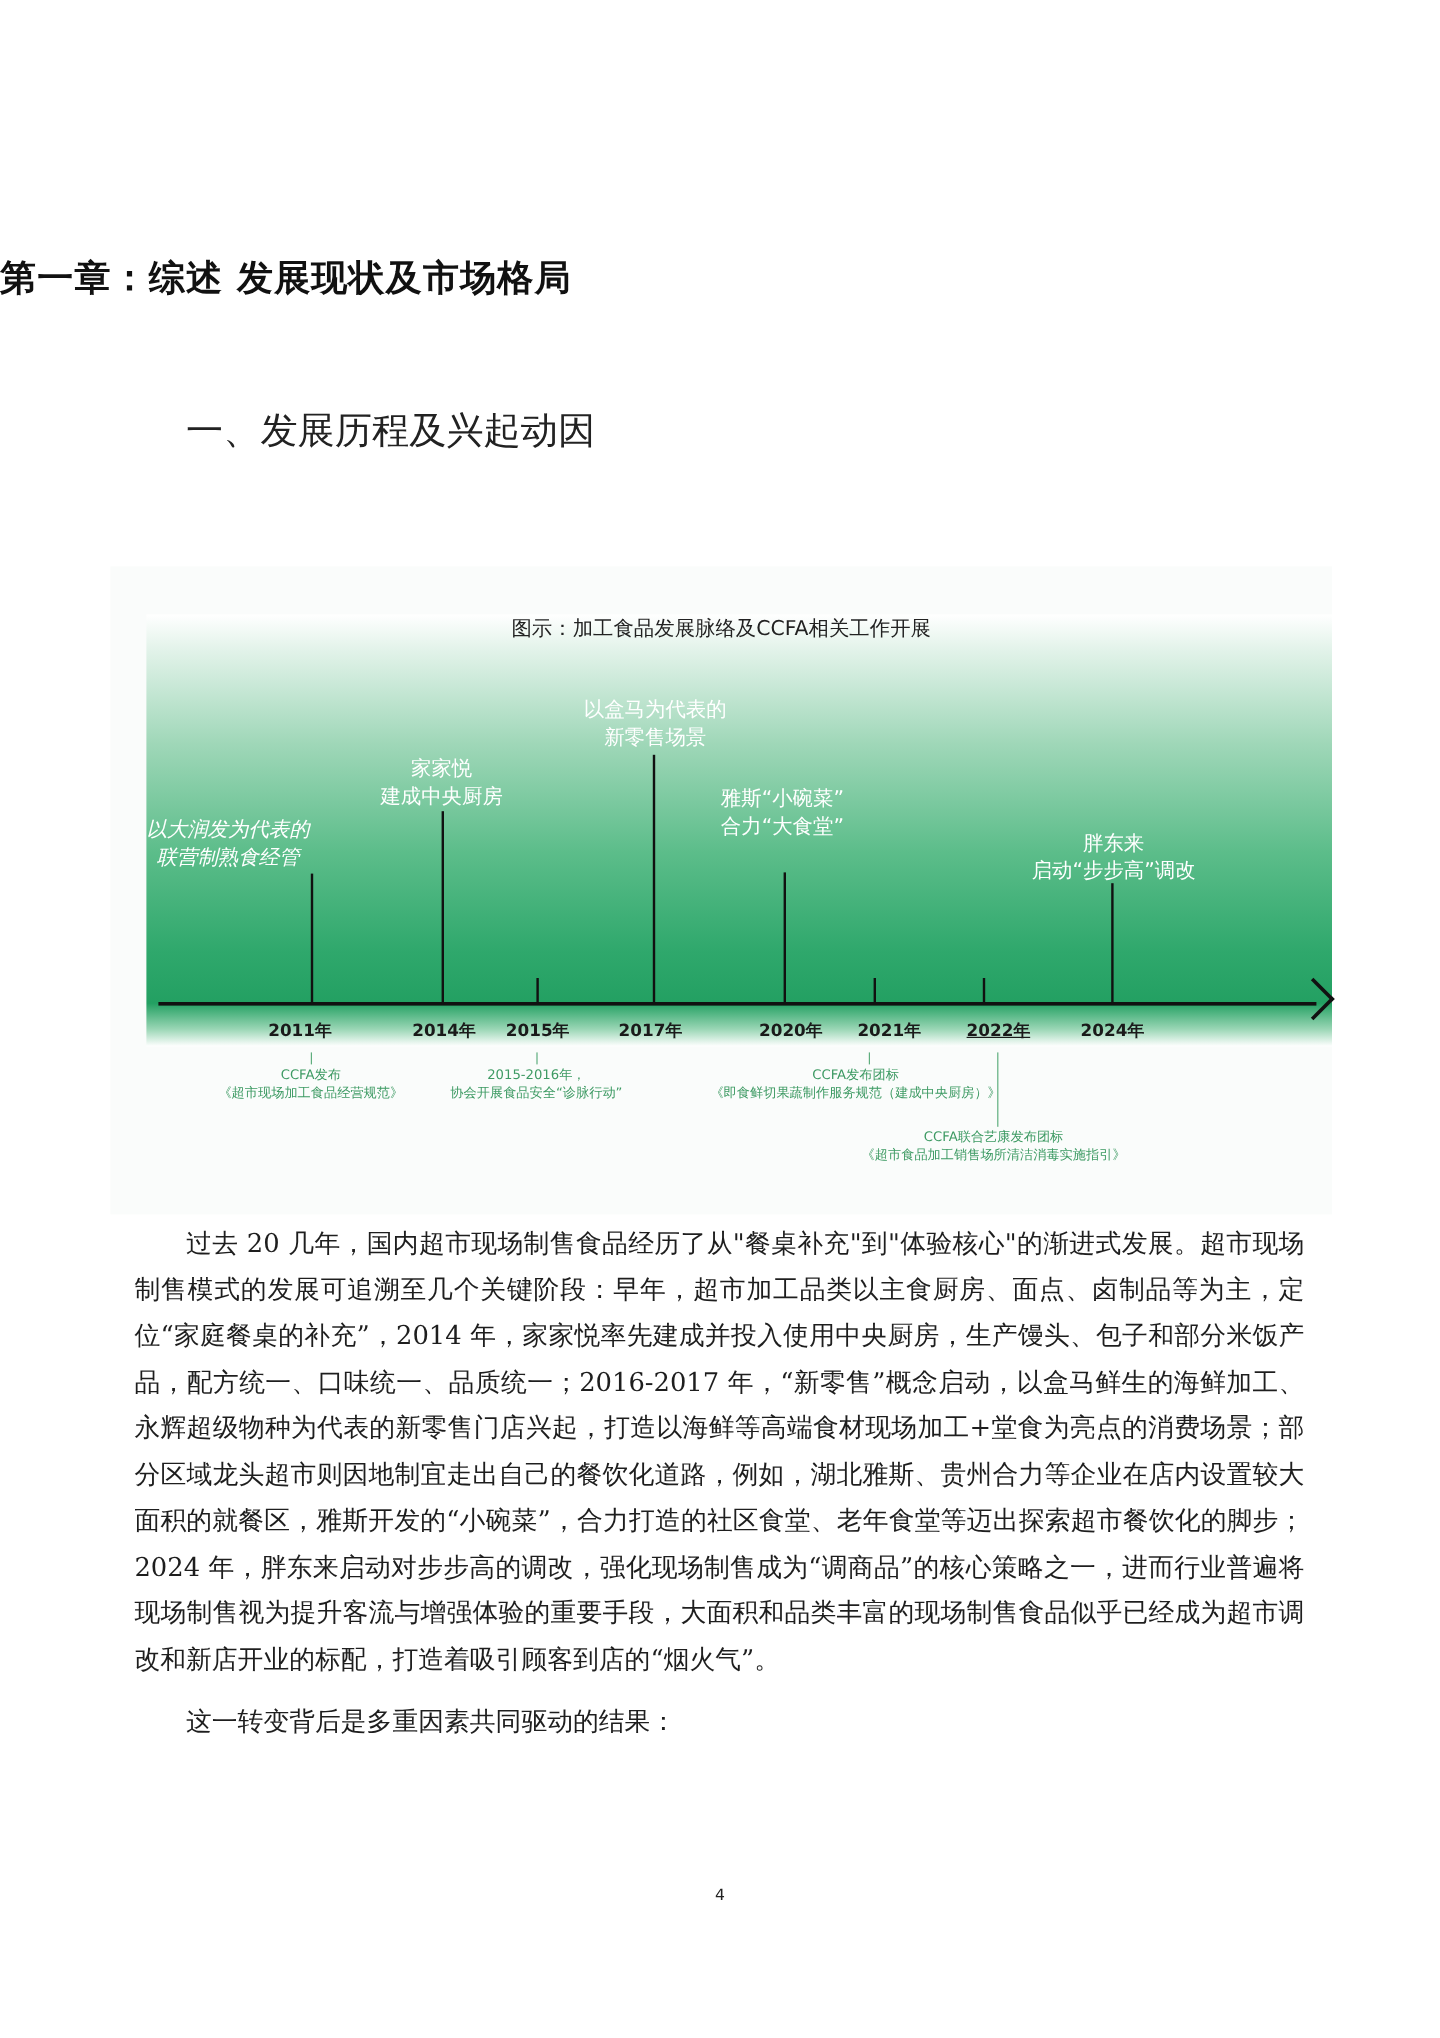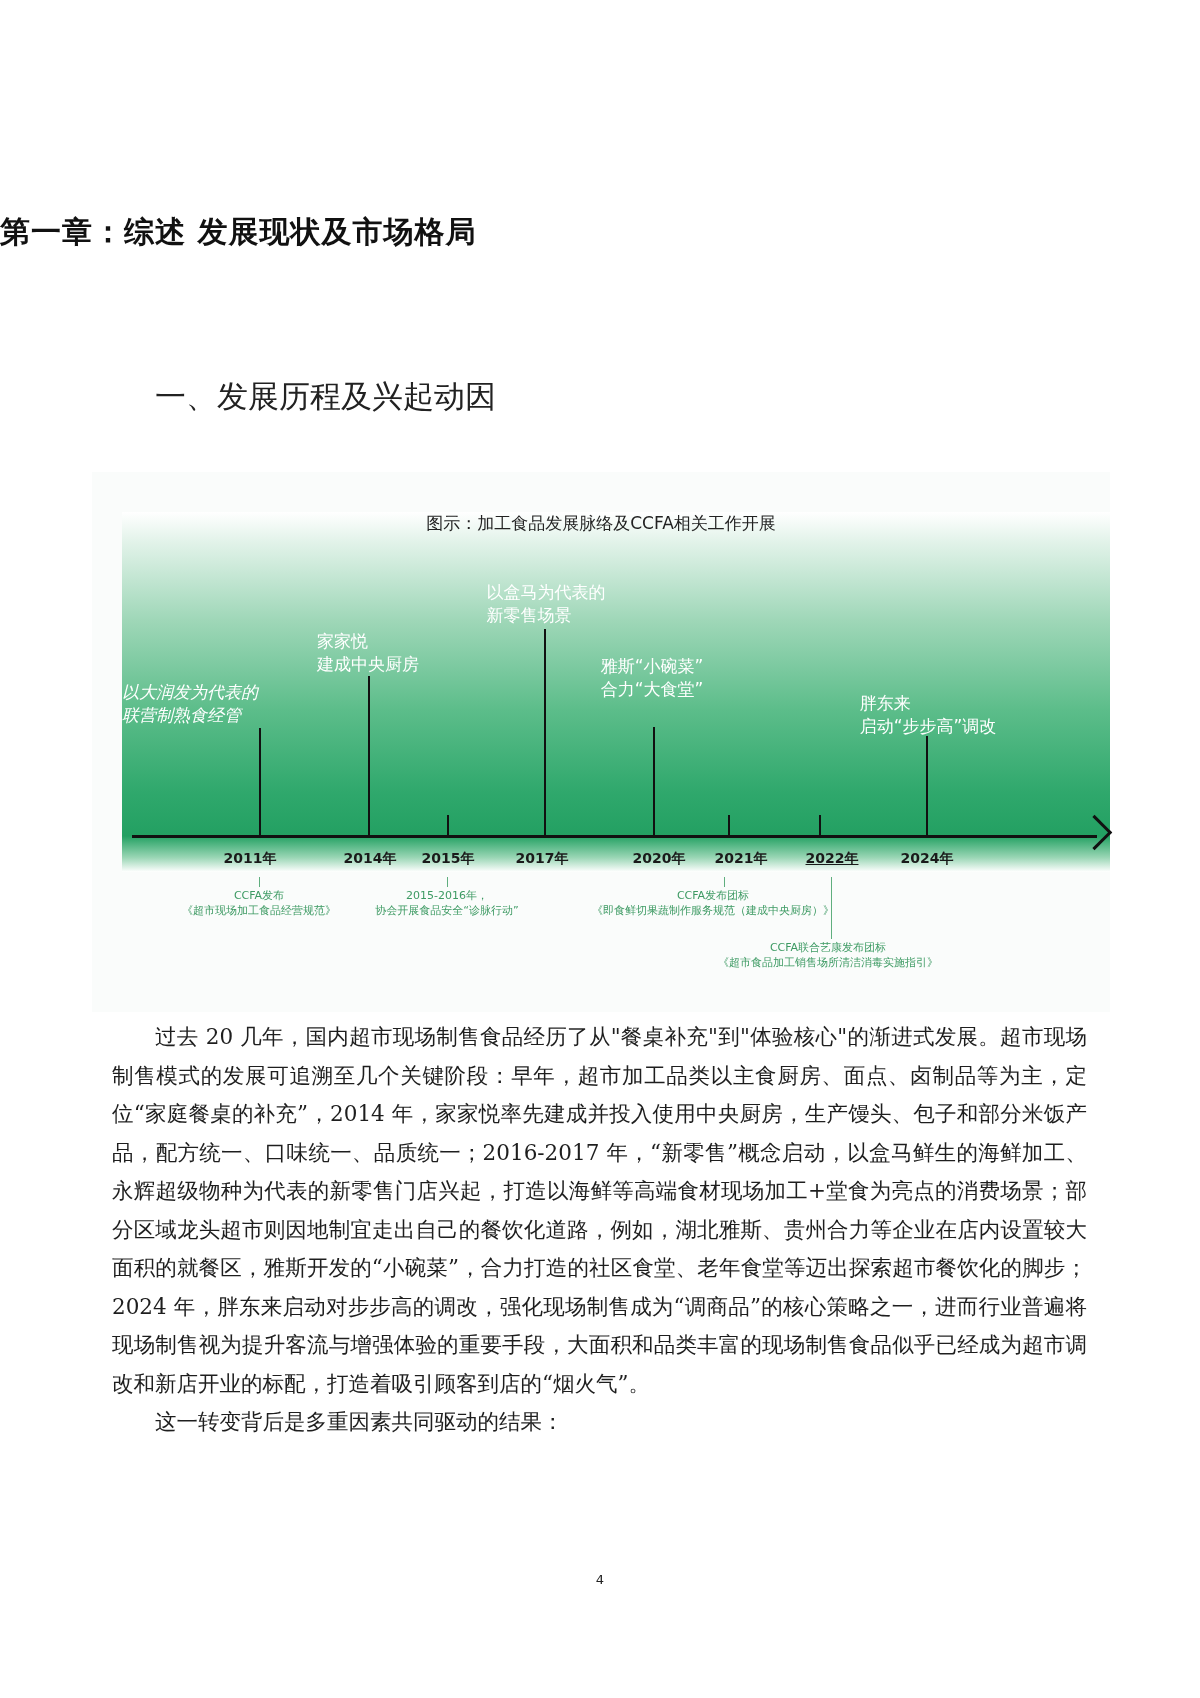--- a/index.html
+++ b/index.html
@@ -1,44 +1,44 @@
 <!DOCTYPE html>
 <html><head>
 <meta charset="utf-8">
 <style>
   html, body { margin: 0; padding: 0; background: #ffffff; }
   body { width: 1200px; height: 1698px; position: relative; overflow: hidden;
          font-family: "DejaVu Serif", "Liberation Serif", serif; color: #1a1a1a; }
   .chapter-title { position: absolute; top: 212px; left: 0; width: 1200px; text-align: left;
          font-family: "DejaVu Sans", "Liberation Sans", sans-serif; font-weight: bold; font-size: 30px; letter-spacing: 1px; color: #111; }
   .section-title { position: absolute; top: 338px; left: 155px;
-         font-family: "DejaVu Serif", "Liberation Serif", serif; font-size: 31px; color: #222; margin-top: 38px; }
+         font-family: "DejaVu Serif", "Liberation Serif", serif; font-size: 31px; color: #222; }
 
   .figure { position: absolute; left: 92px; top: 472px; width: 1018px; height: 540px; background: #fafcfb; }
   .fig-band { position: absolute; left: 30px; top: 40px; width: 988px; height: 360px;
          background: linear-gradient(to bottom, #ffffff 0%, #e3f3ea 8%, #9fd7b8 30%, #5cbd8a 55%, #2fa86c 78%, #23a062 90%, #9ad6b5 96%, #ffffff 100%); }
   .fig-title { position: absolute; top: 40px; left: 0; width: 1018px; text-align: center;
          font-family: "DejaVu Sans", "Liberation Sans", sans-serif; font-size: 17px; color: #222; }
 
   .axis { position: absolute; left: 40px; top: 363px; width: 965px; height: 3px; background: #111; }
   .arrow { position: absolute; left: 990px; top: 348px; width: 22px; height: 22px;
            border-right: 3px solid #111; border-top: 3px solid #111; transform: rotate(45deg); transform-origin: center; }
   .stem { position: absolute; width: 2px; background: #111; }
-  .event-label { position: absolute; text-align: left; color: #ffffff;
+  .event-label { position: absolute; text-align: center; color: #ffffff;
          font-family: "DejaVu Sans", "Liberation Sans", sans-serif; font-size: 17px; line-height: 23px; white-space: nowrap; transform: translateX(-50%); }
   .year { position: absolute; top: 378px; font-family: "DejaVu Sans", "Liberation Sans", sans-serif;
          font-weight: bold; font-size: 14px; color: #1a1a1a; transform: translateX(-50%); white-space: nowrap; }
   .ccfa-stem { position: absolute; width: 1px; background: #5fae7e; }
   .ccfa-note { position: absolute; text-align: center; color: #3d9a63;
          font-family: "DejaVu Sans", "Liberation Sans", sans-serif; font-size: 11px; line-height: 15px; white-space: nowrap; transform: translateX(-50%); }
 
   .body-text { position: absolute; left: 112px; top: 1018px; width: 975px;
          font-family: "DejaVu Serif", "Liberation Serif", serif; font-size: 21.5px; line-height: 38.5px; color: #1e1e1e; text-align: justify; }
   .body-text p { margin: 0; text-indent: 2em; }
-  .body-text p.second { margin-top: 0; }
+  .body-text p.second { margin-top: 14px; }
   .page-number { position: absolute; top: 1572px; left: 0; width: 1200px; text-align: center;
          font-family: "DejaVu Sans", "Liberation Sans", sans-serif; font-size: 13px; color: #222; }
 </style>
 </head>
 <body>
 
 <div class="chapter-title">第一章：综述 发展现状及市场格局</div>
 <div class="section-title">一、发展历程及兴起动因</div>
 
 <div class="figure">

